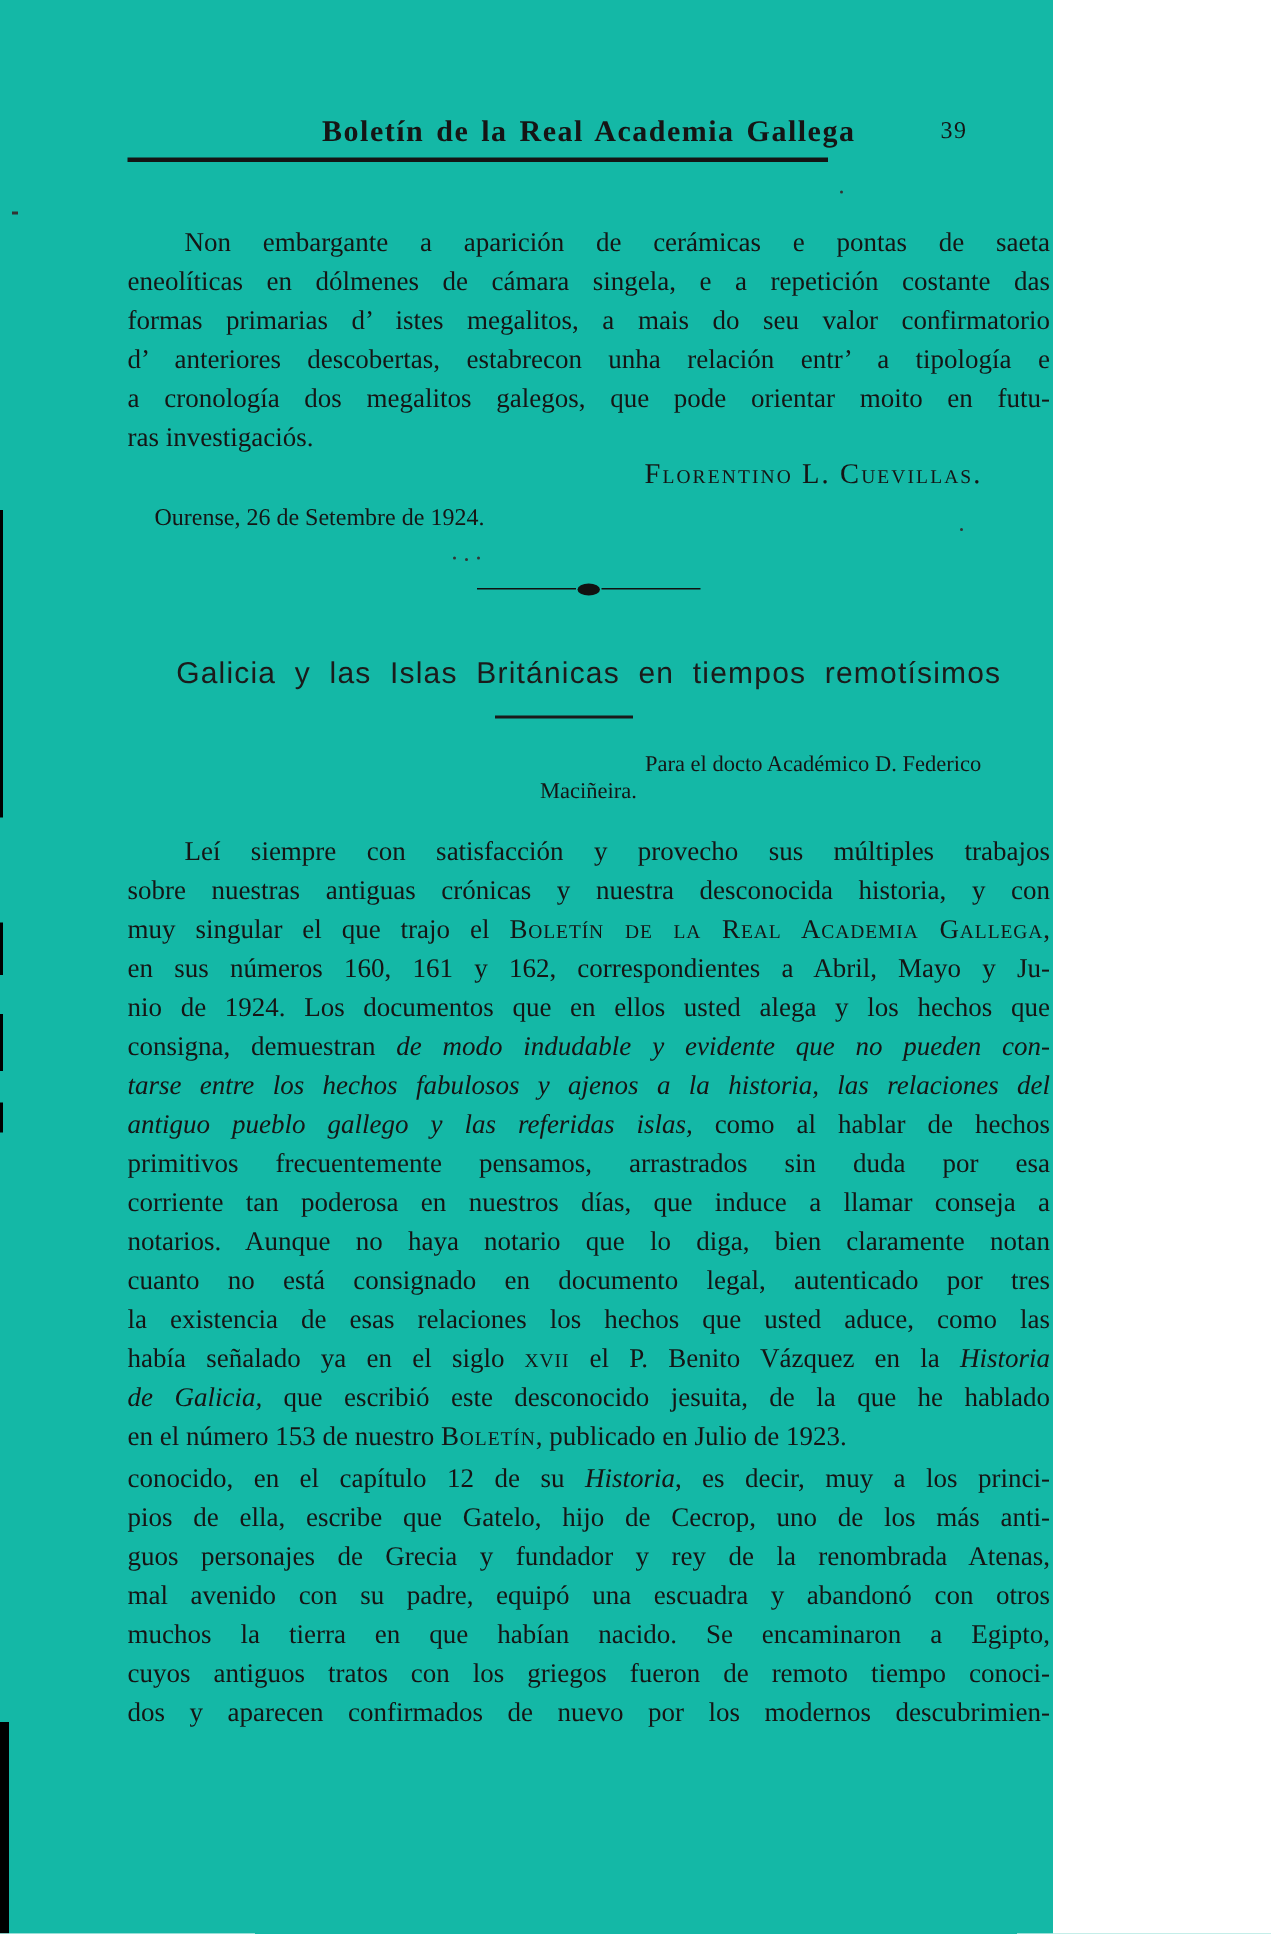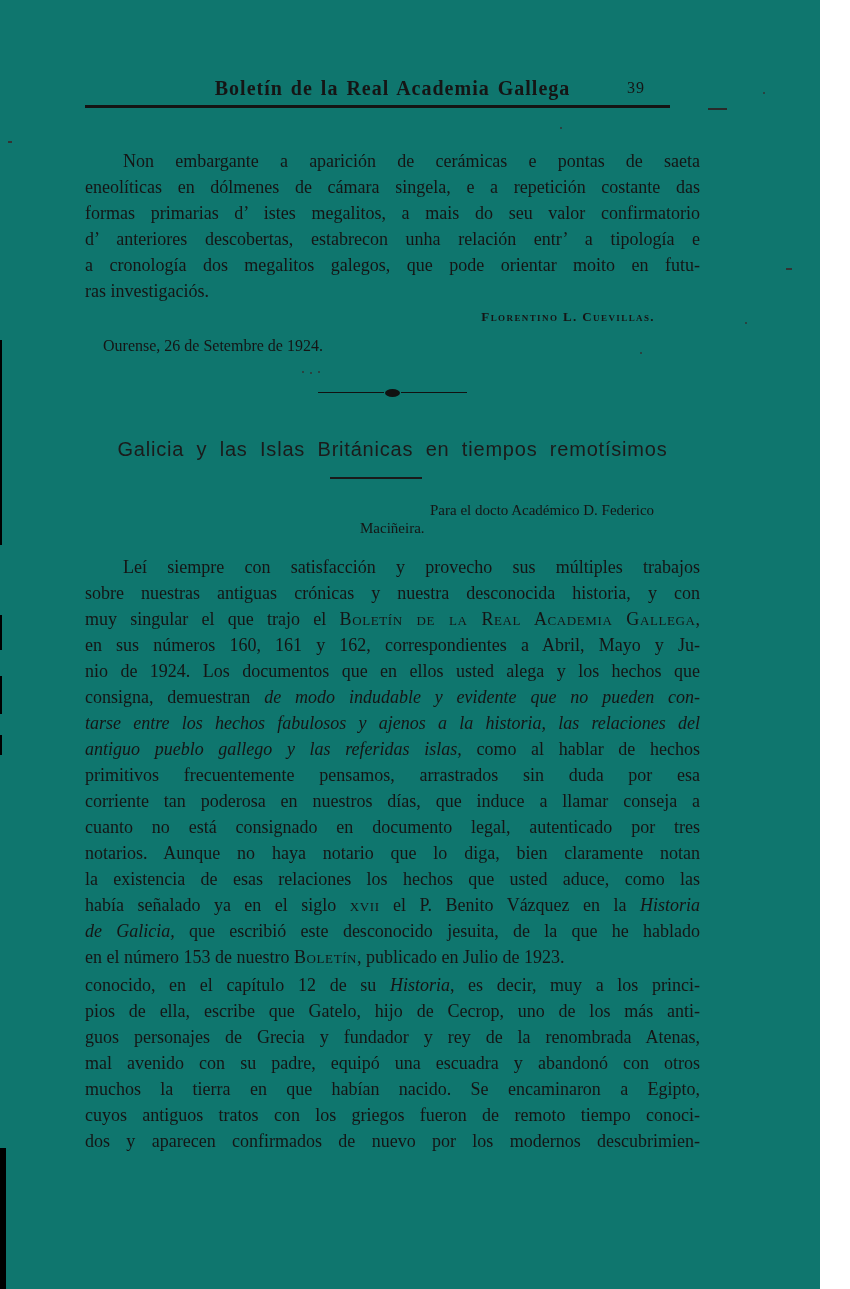--- a/index.html
+++ b/index.html
@@ -1,18 +1,18 @@
 <!DOCTYPE html>
 <html><head>
 <meta charset="utf-8">
 <style>
   html,body { margin:0; padding:0; background:#ffffff; }
   .page {
-    position:relative; width:820px; height:1289px; overflow:hidden;
-    background:#0f766e; color:#151515;
+    position:relative; width:702px; height:1289px; overflow:hidden;
+    background:#14b8a6; color:#151515;
     font-family:"Liberation Serif", serif;
   }
   
   .runhead {
     position:relative; margin:76px 150px 0 85px; width:615px;
     text-align:center; font-size:20px; font-weight:bold;
     letter-spacing:1px; word-spacing:2px; line-height:24px;
   }
   .pageno { position:absolute; right:55px; bottom:0; font-weight:normal; font-size:16px; letter-spacing:1px; }
   .head-rule { margin:5px 150px 0 85px; height:3px; background:#141414; }
@@ -24,21 +24,21 @@
   .para { font-size:18px; line-height:26px; }
   .tline { text-align:justify; text-align-last:justify; }
   .tline.tlast { text-align-last:left; }
   .tline.tindent { text-indent:38px; }
   .it { font-style:italic; }
   .sc { font-variant:small-caps; letter-spacing:0.6px; }
 
   .para-1 { margin-top:40px; }
   .signature {
     text-align:right; padding-right:45px; margin-top:0;
-    font-variant:small-caps; font-size:13px; letter-spacing:1.4px; line-height:26px;font-weight:bold;
+    font-variant:small-caps; font-size:19px; letter-spacing:1.4px; line-height:26px;
   }
   .dateline { margin-top:4px; font-size:16px; line-height:24px; padding-left:18px; }
 
   
   .orn { margin:30px auto 0; width:150px; height:9px; display:flex; align-items:center; justify-content:center; }
   .orn-line { width:66px; height:1.5px; background:#111; }
   .orn-dot { width:15px; height:8px; background:#111; border-radius:50%; margin:0 1px; }
 
   .article-title {
     margin:38px 0 0; text-align:center;
@@ -106,22 +106,22 @@
         <div class="tline tindent"><span>Leí siempre con satisfacción y provecho sus múltiples trabajos</span></div>
         <div class="tline"><span>sobre nuestras antiguas crónicas y nuestra desconocida historia, y con</span></div>
         <div class="tline"><span>muy singular el que trajo el </span><span class="sc">Boletín de la Real Academia Gallega</span><span>,</span></div>
         <div class="tline"><span>en sus números 160, 161 y 162, correspondientes a Abril, Mayo y Ju-</span></div>
         <div class="tline"><span>nio de 1924. Los documentos que en ellos usted alega y los hechos que</span></div>
         <div class="tline"><span>consigna, demuestran </span><span class="it">de modo indudable y evidente que no pueden con-</span></div>
         <div class="tline"><span class="it">tarse entre los hechos fabulosos y ajenos a la historia, las relaciones del</span></div>
         <div class="tline"><span class="it">antiguo pueblo gallego y las referidas islas,</span><span> como al hablar de hechos</span></div>
         <div class="tline"><span>primitivos frecuentemente pensamos, arrastrados sin duda por esa</span></div>
         <div class="tline"><span>corriente tan poderosa en nuestros días, que induce a llamar conseja a</span></div>
+        <div class="tline"><span>notarios. Aunque no haya notario que lo diga, bien claramente notan</span></div>
         <div class="tline"><span>cuanto no está consignado en documento legal, autenticado por tres</span></div>
-        <div class="tline"><span>notarios. Aunque no haya notario que lo diga, bien claramente notan</span></div>
         <div class="tline"><span>la existencia de esas relaciones los hechos que usted aduce, como las</span></div>
         <div class="tline"><span>había señalado ya en el siglo </span><span class="sc">xvii</span><span> el P. Benito Vázquez en la </span><span class="it">Historia</span></div>
         <div class="tline"><span class="it">de Galicia,</span><span> que escribió este desconocido jesuita, de la que he hablado</span></div>
         <div class="tline tlast"><span>en el número 153 de nuestro </span><span class="sc">Boletín</span><span>, publicado en Julio de 1923.</span></div>
       </div>
     <div class="para para-3">
         <div class="tline"><span>conocido, en el capítulo 12 de su </span><span class="it">Historia</span><span>, es decir, muy a los princi-</span></div>
         <div class="tline"><span>pios de ella, escribe que Gatelo, hijo de Cecrop, uno de los más anti-</span></div>
         <div class="tline"><span>guos personajes de Grecia y fundador y rey de la renombrada Atenas,</span></div>
         <div class="tline"><span>mal avenido con su padre, equipó una escuadra y abandonó con otros</span></div>

